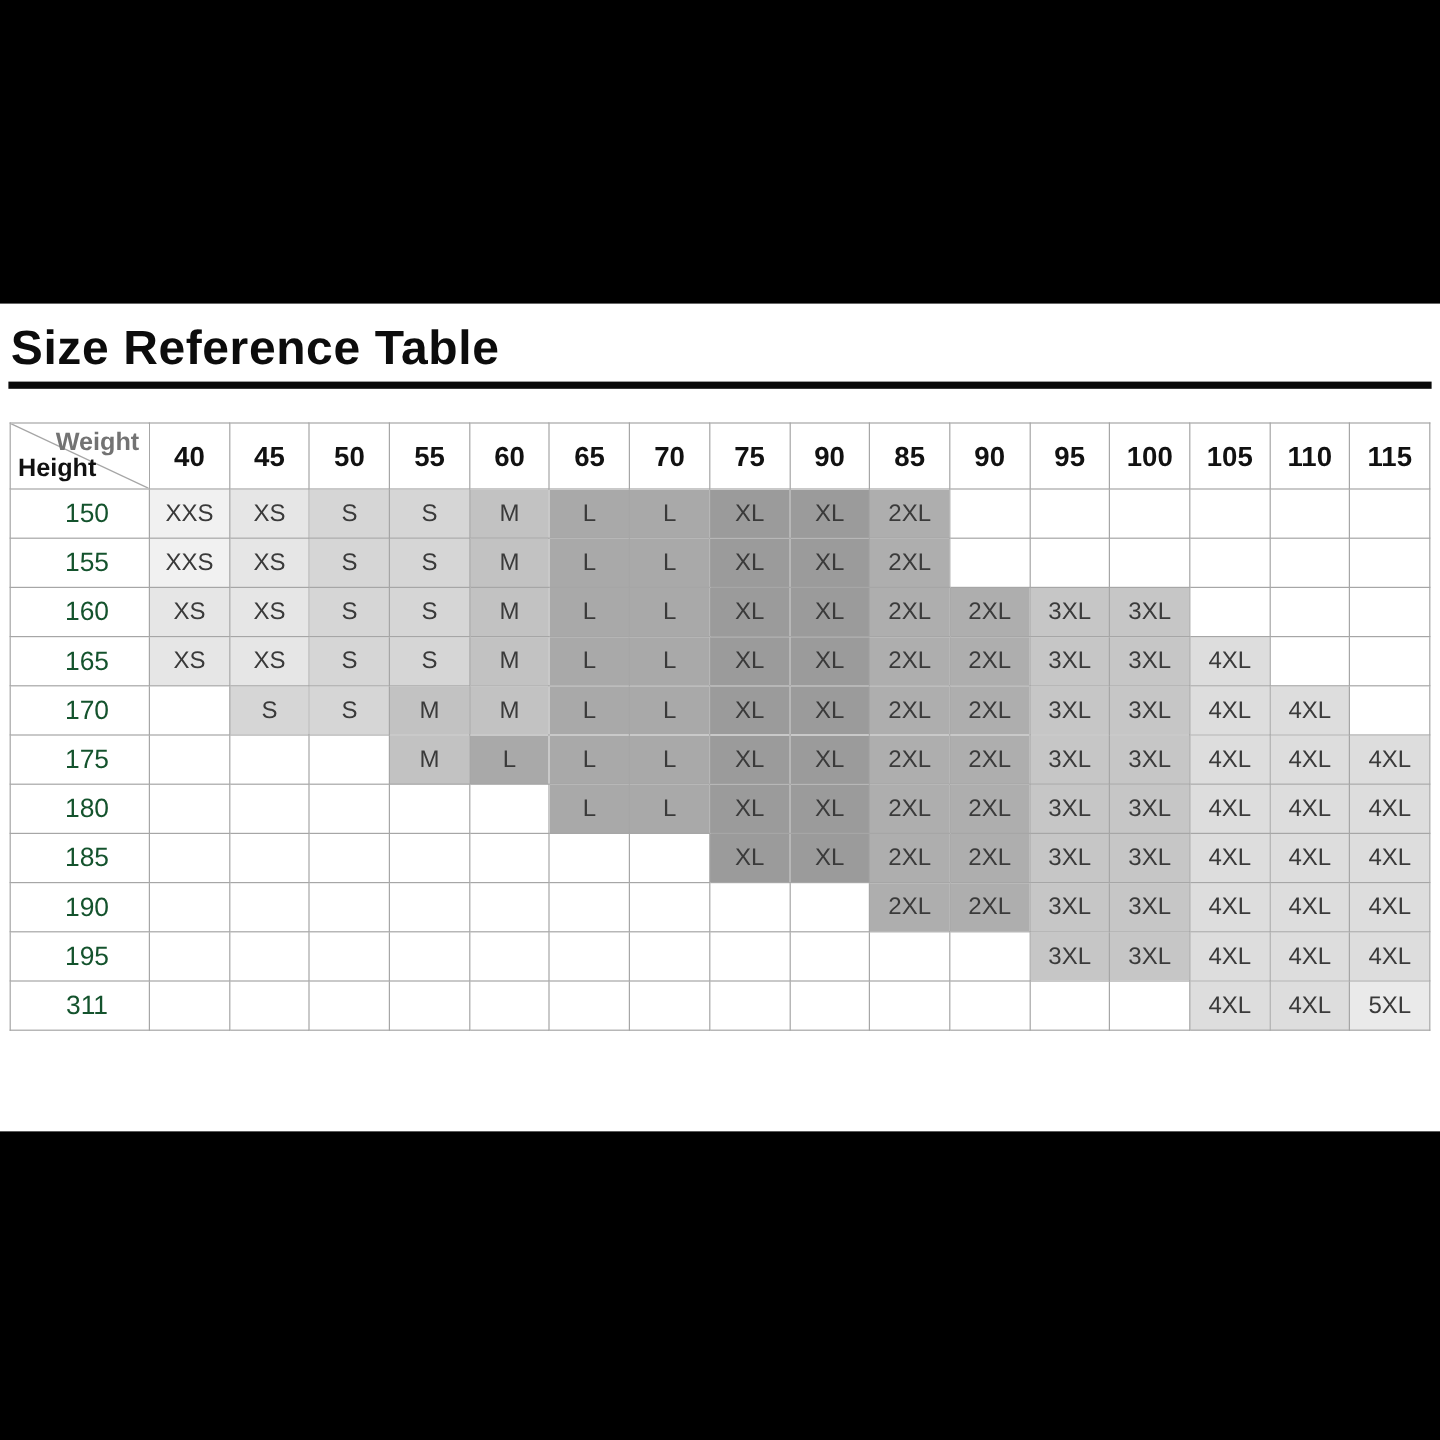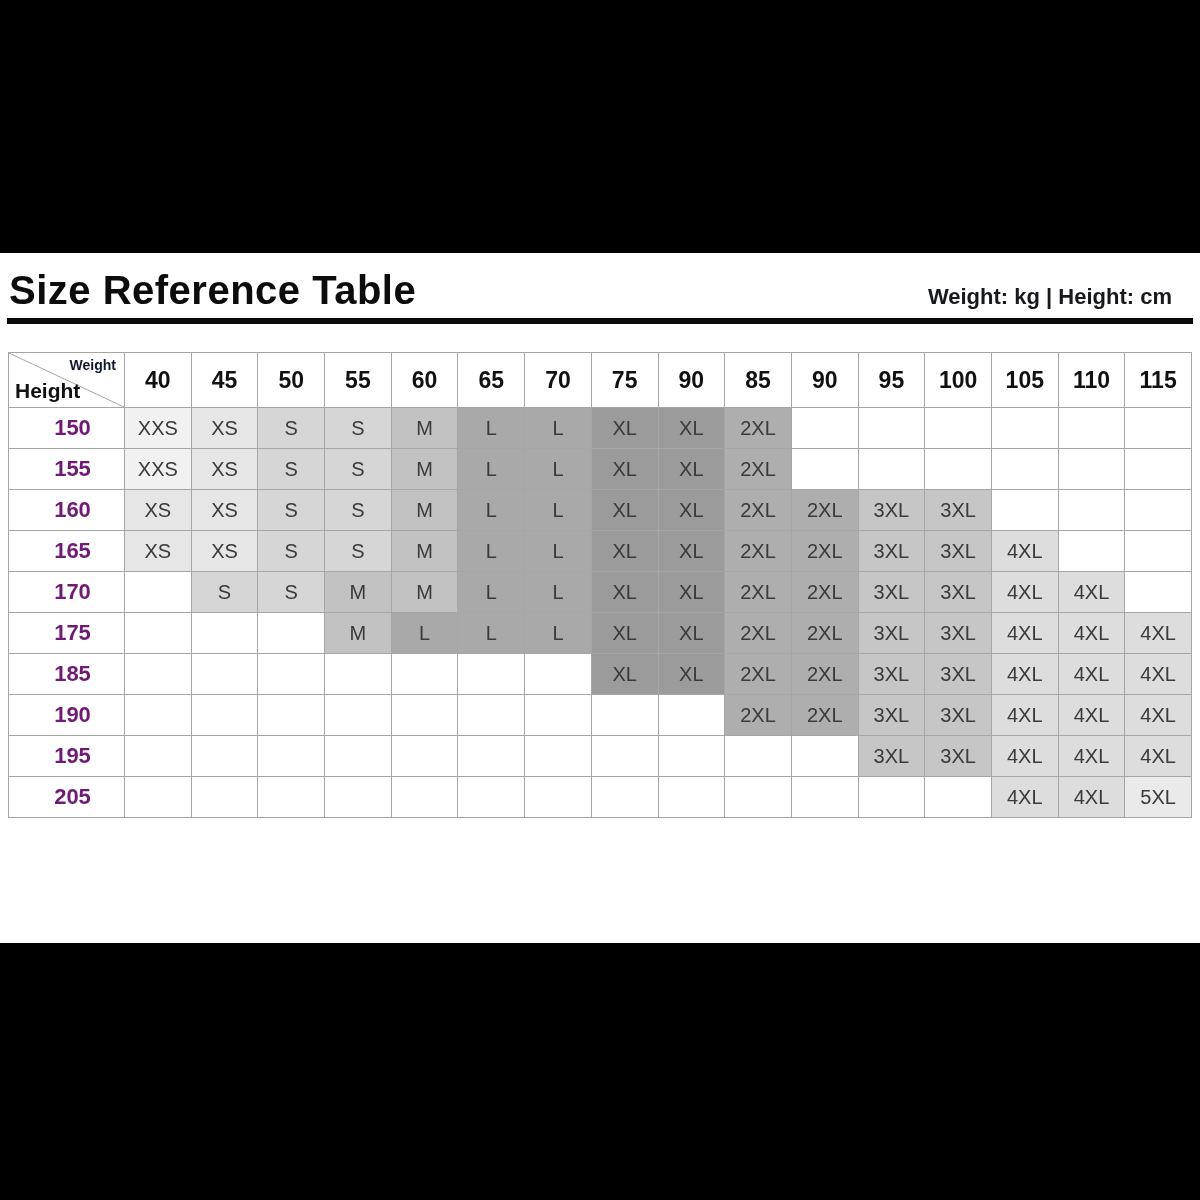--- a/index.html
+++ b/index.html
@@ -41,40 +41,39 @@
     width: 1184px;
     border-collapse: collapse; table-layout: fixed;
   }
   .size-table th, .size-table td {
     border: 1px solid #a6a6a6;
     text-align: center; vertical-align: middle;
     padding: 0; overflow: hidden;
     background: #fff;
   }
   .size-table thead th { height: 54px; font-size: 23px; font-weight: bold; color: #111; }
-  .size-table tbody th { height: 40px; font-size: 22px; font-weight: bold; color: #701a75; padding-left: 12px; }
+  .size-table tbody th { height: 40px; font-size: 22px; font-weight: normal; color: #14532d; padding-left: 12px; }
   .size-table td { height: 40px; font-size: 20px; font-weight: normal; color: #3a3a3a; }
 
   th.corner { position: relative; }
   th.corner svg { position: absolute; inset: 0; width: 100%; height: 100%; display: block; }
-  .corner-top  { position: absolute; top: 4px; right: 8px; font-size: 14px; font-weight: bold; color: #0f172a; }
+  .corner-top  { position: absolute; top: 4px; right: 8px; font-size: 21px; font-weight: bold; color: #737373; }
   .corner-bot  { position: absolute; bottom: 4px; left: 6px; font-size: 21px; font-weight: bold; color: #111; }
 </style>
 </head>
 <body>
 
 <div class="stage">
 
   <div class="letterbox top"></div>
 
   <div class="content">
 
     <div class="header-row">
       <h1 class="title">Size Reference Table</h1>
-      <div class="units-note">Weight: kg | Height: cm</div>
     </div>
 
     <div class="rule"></div>
 
     <table class="size-table">
       <colgroup>
         <col style="width:116px">
       </colgroup>
       <thead>
         <tr id="weight-header-row">
@@ -212,20 +211,39 @@
             <td style="background: rgb(155, 155, 155);">XL</td>
             <td style="background: rgb(174, 174, 174);">2XL</td>
             <td style="background: rgb(174, 174, 174);">2XL</td>
             <td style="background: rgb(198, 198, 198);">3XL</td>
             <td style="background: rgb(198, 198, 198);">3XL</td>
             <td style="background: rgb(221, 221, 221);">4XL</td>
             <td style="background: rgb(221, 221, 221);">4XL</td>
             <td style="background: rgb(221, 221, 221);">4XL</td>
           </tr>
           <tr>
+            <th>180</th>
+            <td></td>
+            <td></td>
+            <td></td>
+            <td></td>
+            <td></td>
+            <td style="background: rgb(169, 169, 169);">L</td>
+            <td style="background: rgb(169, 169, 169);">L</td>
+            <td style="background: rgb(155, 155, 155);">XL</td>
+            <td style="background: rgb(155, 155, 155);">XL</td>
+            <td style="background: rgb(174, 174, 174);">2XL</td>
+            <td style="background: rgb(174, 174, 174);">2XL</td>
+            <td style="background: rgb(198, 198, 198);">3XL</td>
+            <td style="background: rgb(198, 198, 198);">3XL</td>
+            <td style="background: rgb(221, 221, 221);">4XL</td>
+            <td style="background: rgb(221, 221, 221);">4XL</td>
+            <td style="background: rgb(221, 221, 221);">4XL</td>
+          </tr>
+          <tr>
             <th>185</th>
             <td></td>
             <td></td>
             <td></td>
             <td></td>
             <td></td>
             <td></td>
             <td></td>
             <td style="background: rgb(155, 155, 155);">XL</td>
             <td style="background: rgb(155, 155, 155);">XL</td>
@@ -269,21 +287,21 @@
             <td></td>
             <td></td>
             <td></td>
             <td style="background: rgb(198, 198, 198);">3XL</td>
             <td style="background: rgb(198, 198, 198);">3XL</td>
             <td style="background: rgb(221, 221, 221);">4XL</td>
             <td style="background: rgb(221, 221, 221);">4XL</td>
             <td style="background: rgb(221, 221, 221);">4XL</td>
           </tr>
           <tr>
-            <th>205</th>
+            <th>311</th>
             <td></td>
             <td></td>
             <td></td>
             <td></td>
             <td></td>
             <td></td>
             <td></td>
             <td></td>
             <td></td>
             <td></td>

